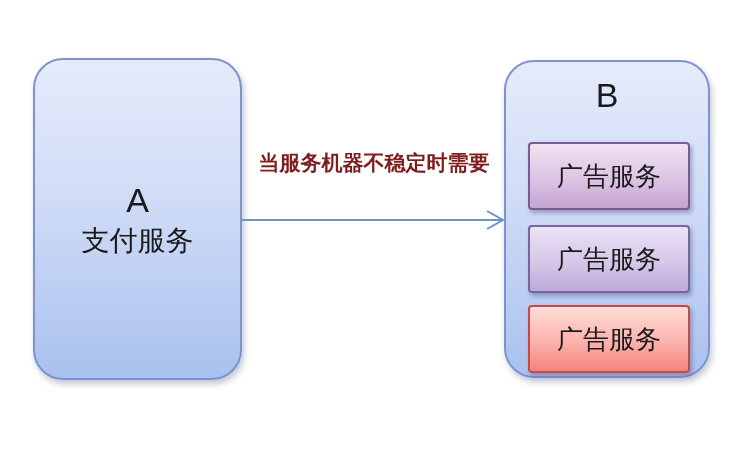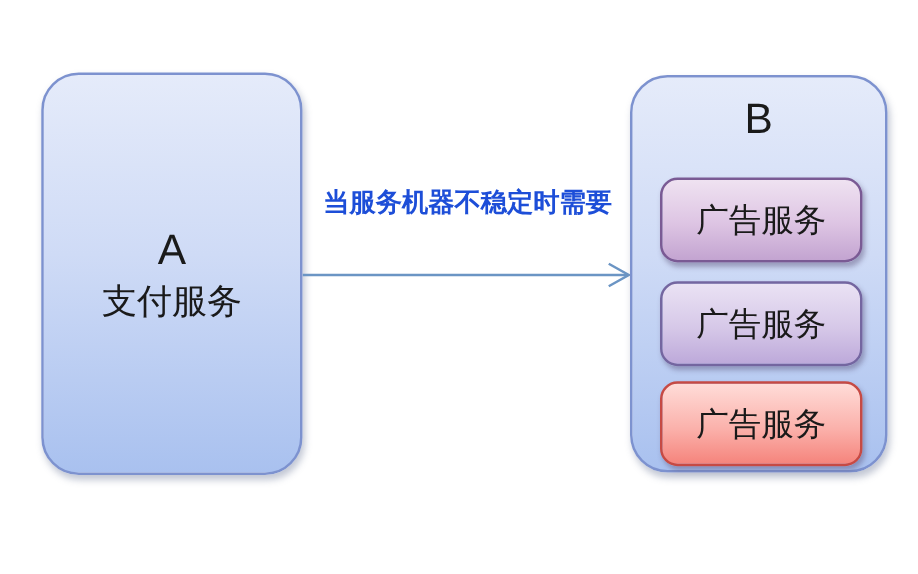--- a/index.html
+++ b/index.html
@@ -63,21 +63,21 @@
     color: #1a1a1a;
   }
 
   
   .service {
     position: absolute;
     left: 22px;
     width: 162px;
     height: 68px;
     box-sizing: border-box;
-    border-radius: 14px;
+    border-radius: 4px;
     display: flex;
     align-items: center;
     justify-content: center;
     font-size: 26px;
     color: #1a1a1a;
     white-space: nowrap;
     box-shadow: 2px 3px 4px rgba(90, 80, 120, 0.45);
   }
   .service--ads {
     top: 80px;
@@ -104,21 +104,21 @@
     height: 28px;
   }
   .edge-caption {
     position: absolute;
     left: 243px;
     top: 149px;
     width: 262px;
     text-align: center;
     font-size: 21px;
     font-weight: bold;
-    color: #1d4ed8;
+    color: #7f1d1d;
     line-height: 28px;
     white-space: nowrap;
   }
 </style>
 </head>
 <body>
 
 <div class="canvas">
 
   <div class="node node--consumer">

